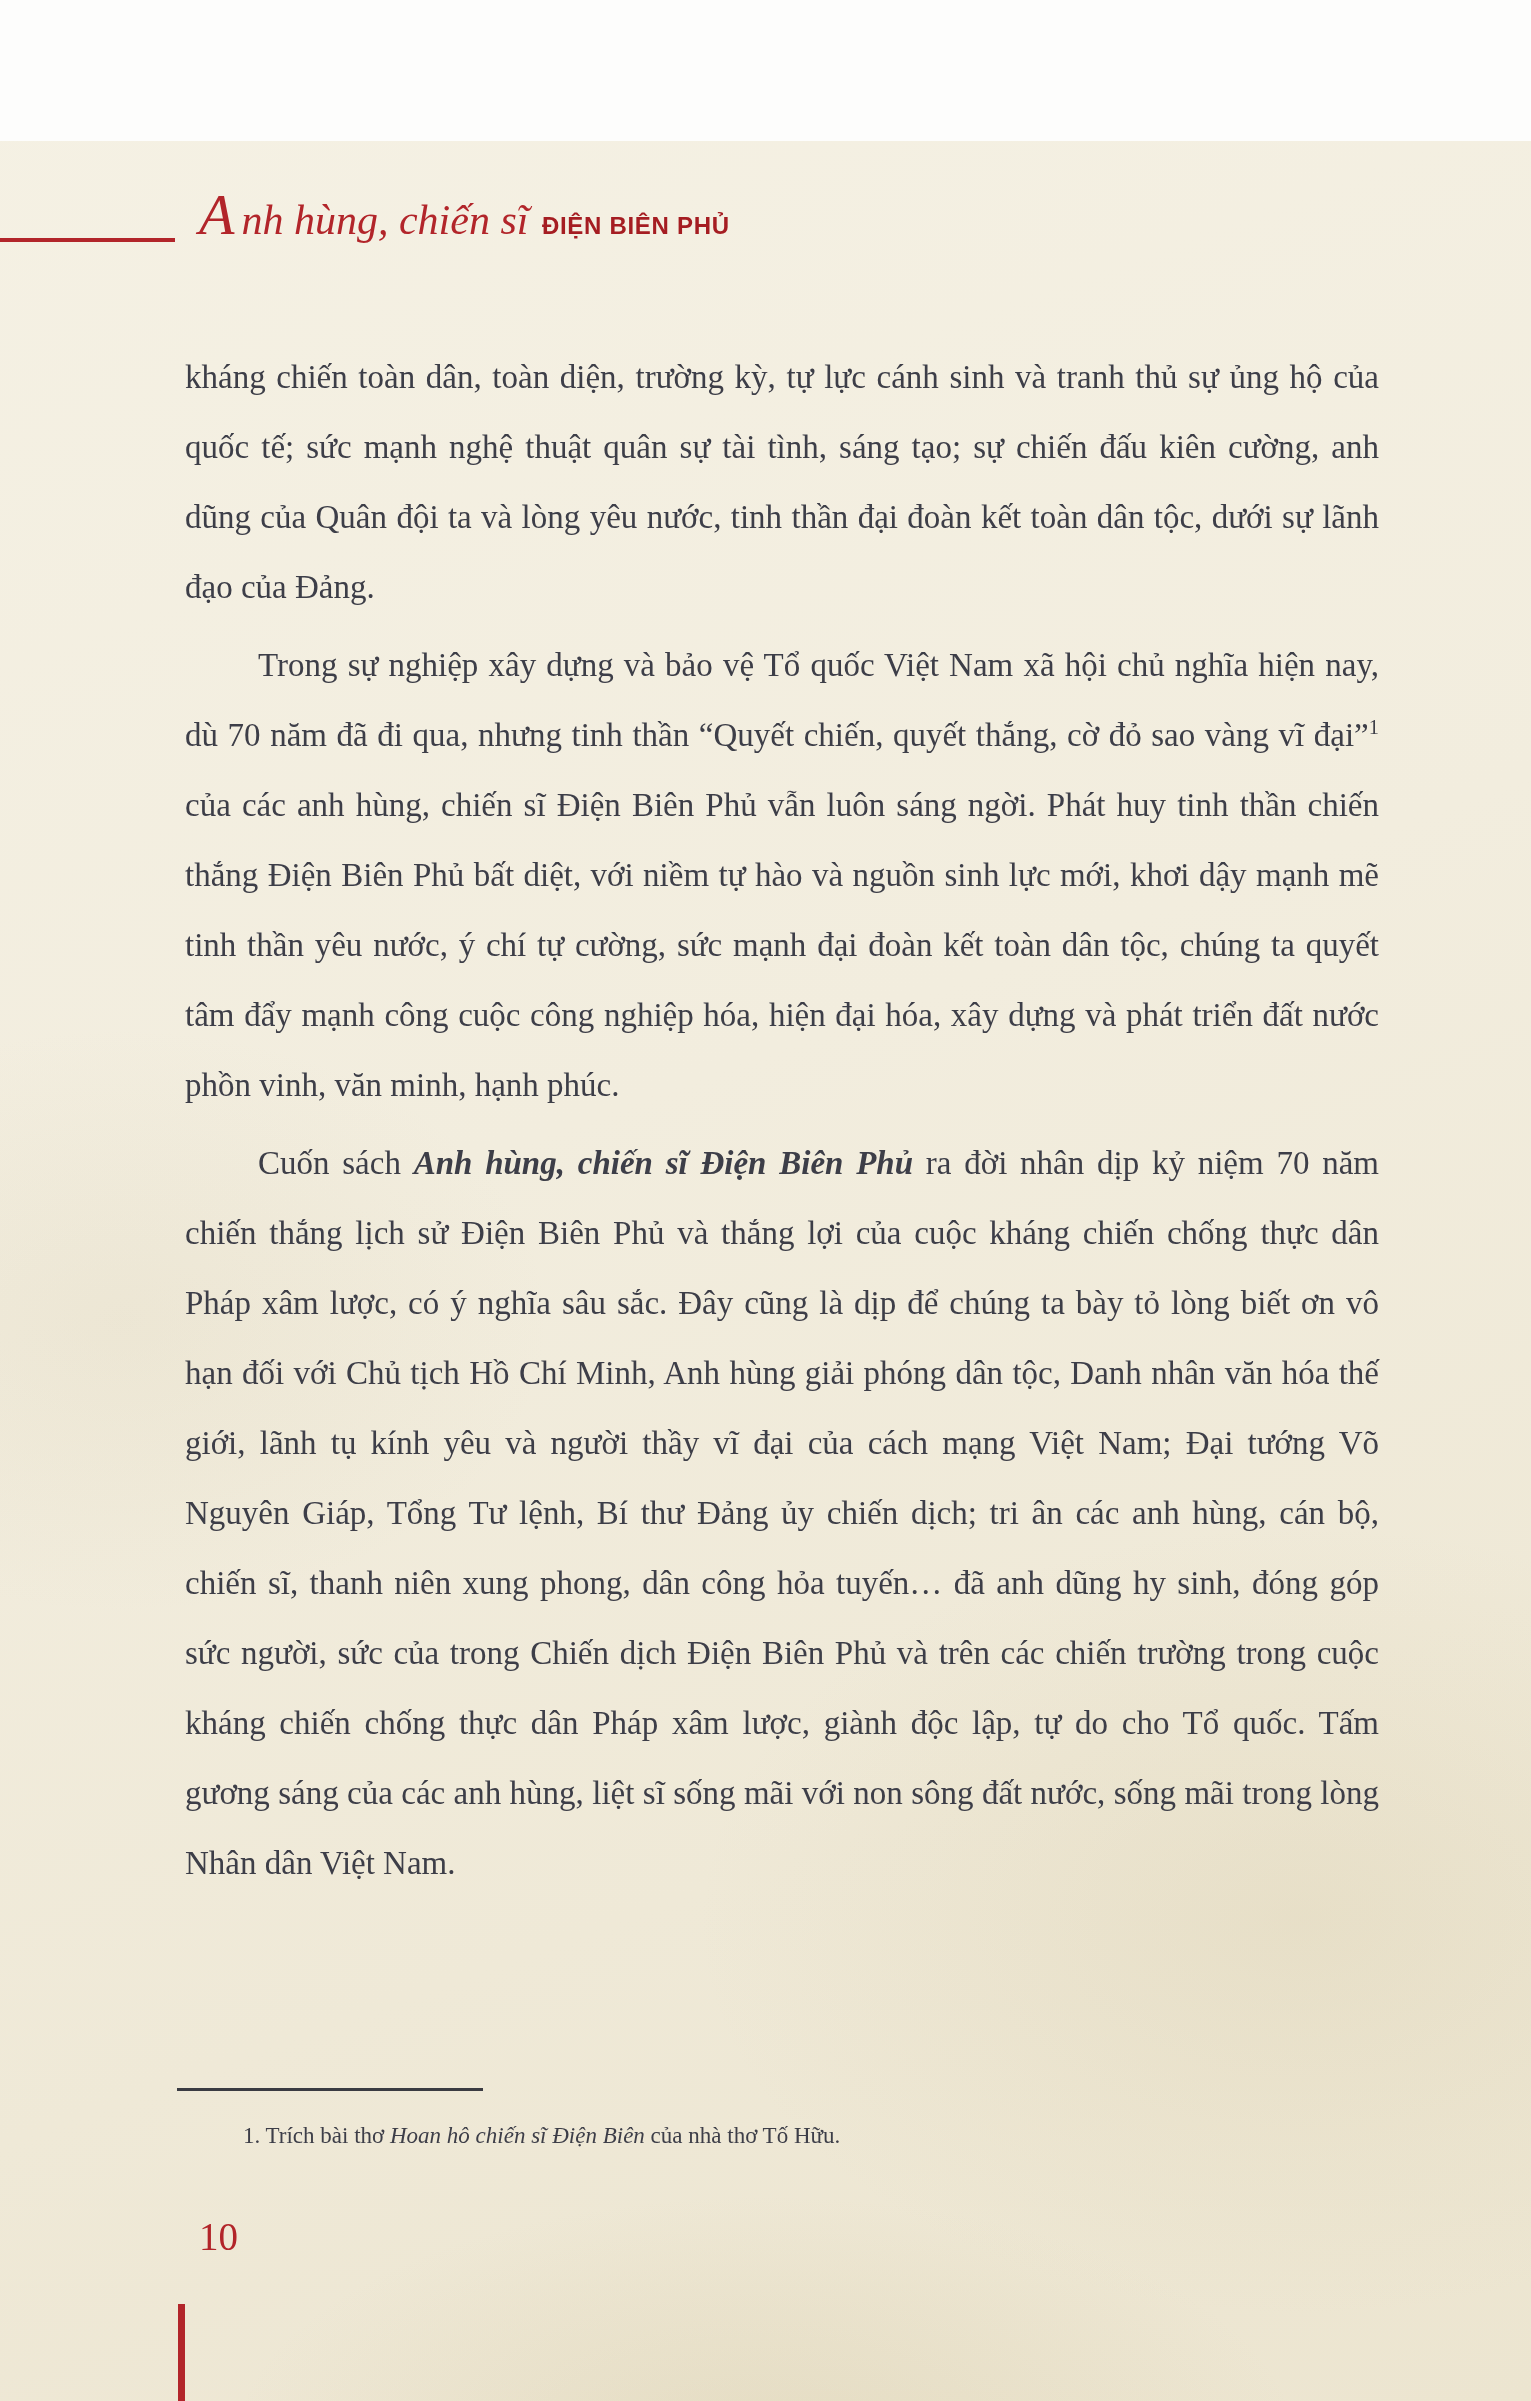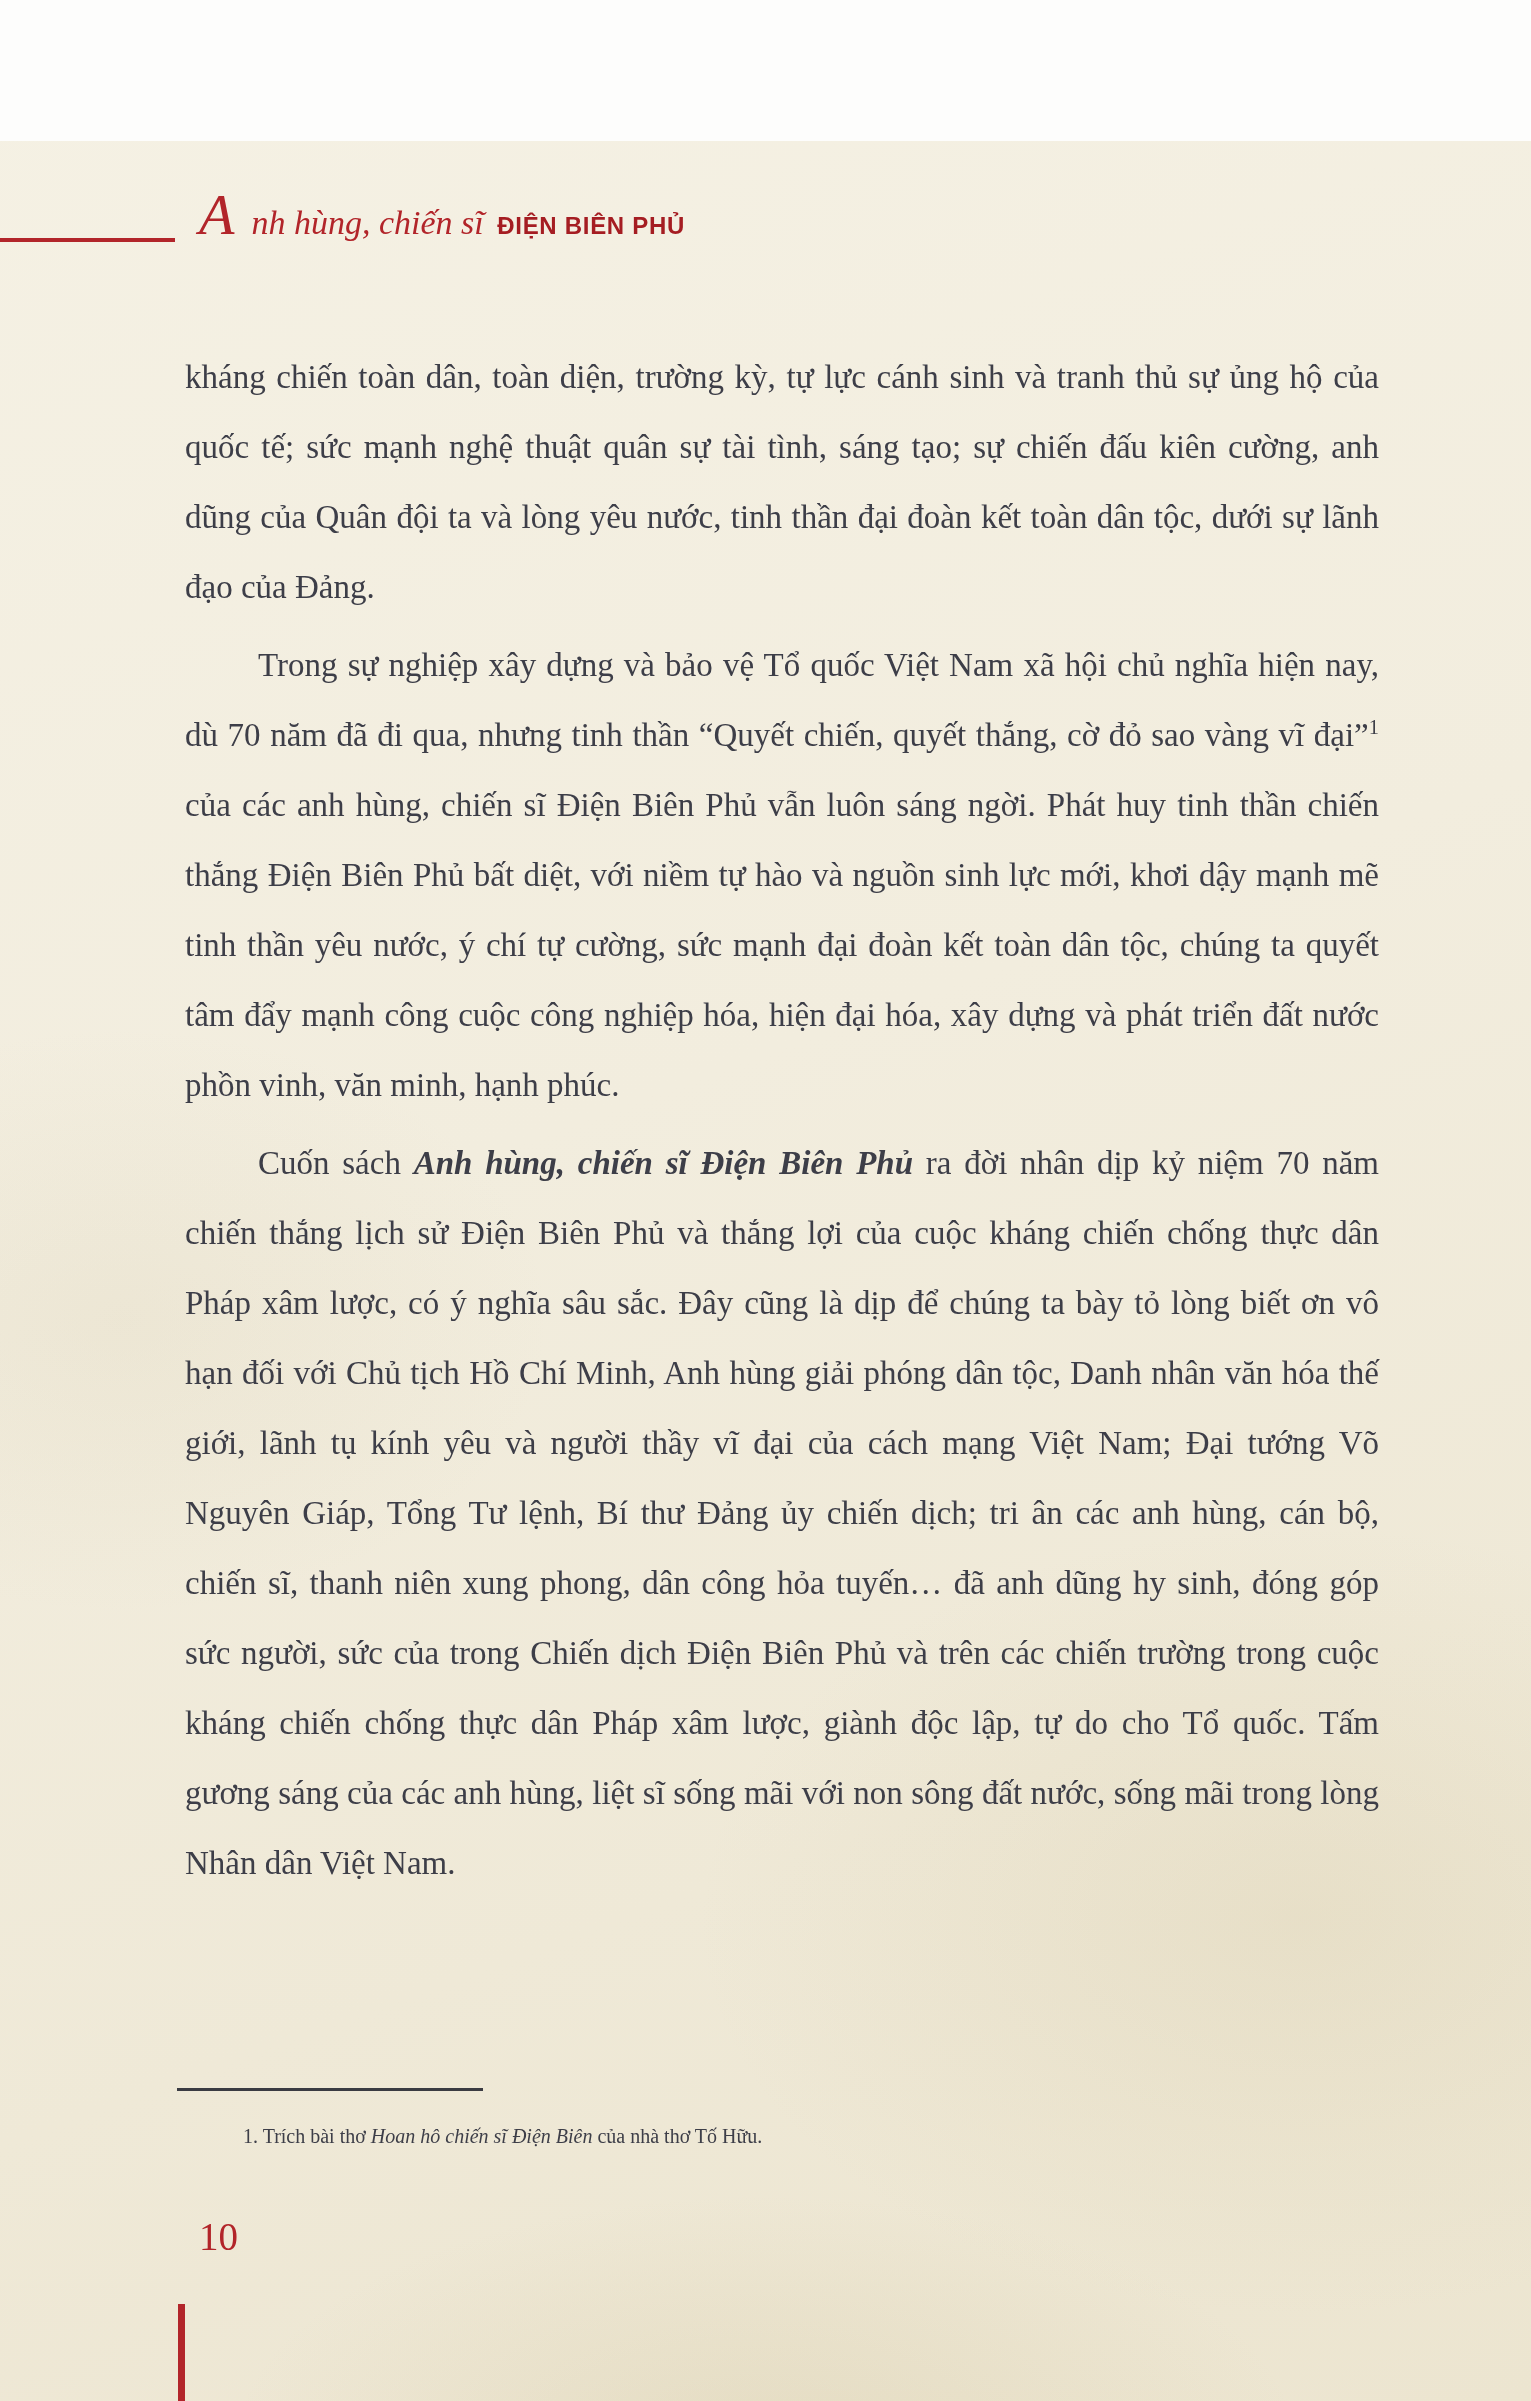--- a/index.html
+++ b/index.html
@@ -32,22 +32,22 @@
   .running-header {
     position: absolute; top: 186px; left: 199px;
     display: flex; align-items: baseline;
     white-space: nowrap;
   }
   .script-initial {
     font-style: italic; font-size: 58px; line-height: 1;
     color: #b2252a;
   }
   .script-rest {
-    font-style: italic; font-size: 34px;
-    margin-left: 17px; color: #b2252a;
+    font-style: italic; font-size: 42px;
+    margin-left: 7px; color: #b2252a;
   }
   .title-caps {
     font-family: "Liberation Sans", "DejaVu Sans", sans-serif;
     font-weight: 700; font-size: 24px;
     margin-left: 13.5px; letter-spacing: 0.7px;
     color: #a51d22;
   }
   .body-text {
     position: absolute; left: 177px; top: 334px;
     width: 1210px;
@@ -63,21 +63,21 @@
   .footnote {
     position: absolute; left: 177px; top: 2088px;
     width: 1210px; color: #3d3e48;
   }
   .footnote-rule {
     width: 306px; height: 0;
     border-top: 3px solid #3a3b42;
   }
   .footnote-text {
     margin: 24px 0 0 0;
-    font-size: 20px; line-height: 42px;
+    font-size: 23px; line-height: 42px;
     text-indent: 66px;
   }
   .page-number {
     position: absolute; left: 199px; top: 2214px;
     font-size: 39px; font-weight: normal;
     color: #b2252a;
   }
   .bottom-rule {
     position: absolute; left: 178px; top: 2304px;
     width: 6.7px; height: 97px;

